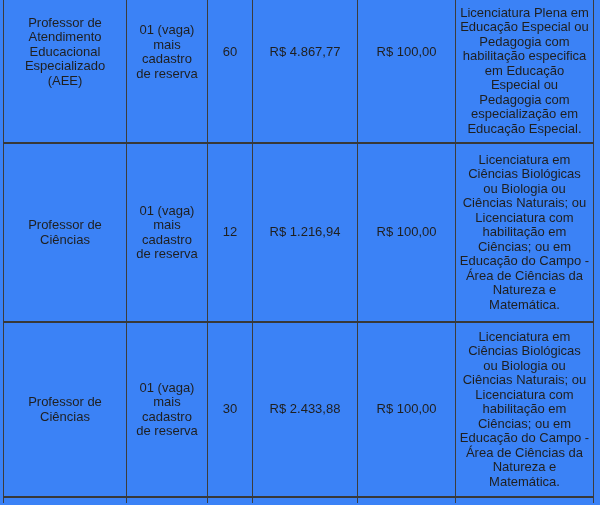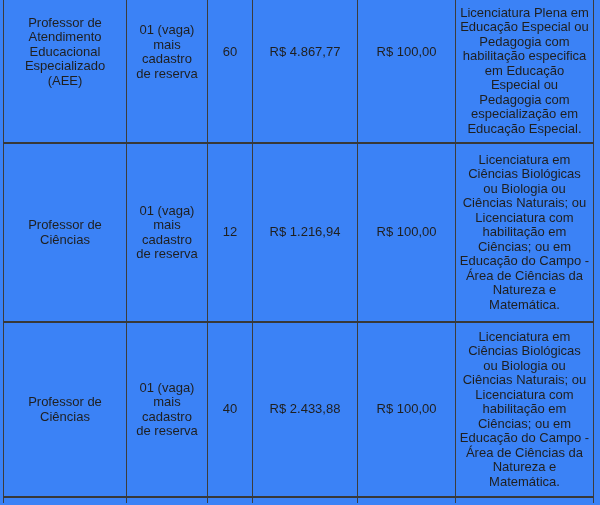--- a/index.html
+++ b/index.html
@@ -108,21 +108,21 @@
 Natureza e
 Matemática.</td>
       </tr>
       <tr class="row-3">
         <td>Professor de
 Ciências</td>
         <td>01 (vaga)
 mais
 cadastro
 de reserva</td>
-        <td>40</td>
+        <td>30</td>
         <td>R$ 2.433,88</td>
         <td>R$ 100,00</td>
         <td>Licenciatura em
 Ciências Biológicas
 ou Biologia ou
 Ciências Naturais; ou
 Licenciatura com
 habilitação em
 Ciências; ou em
 Educação do Campo -

